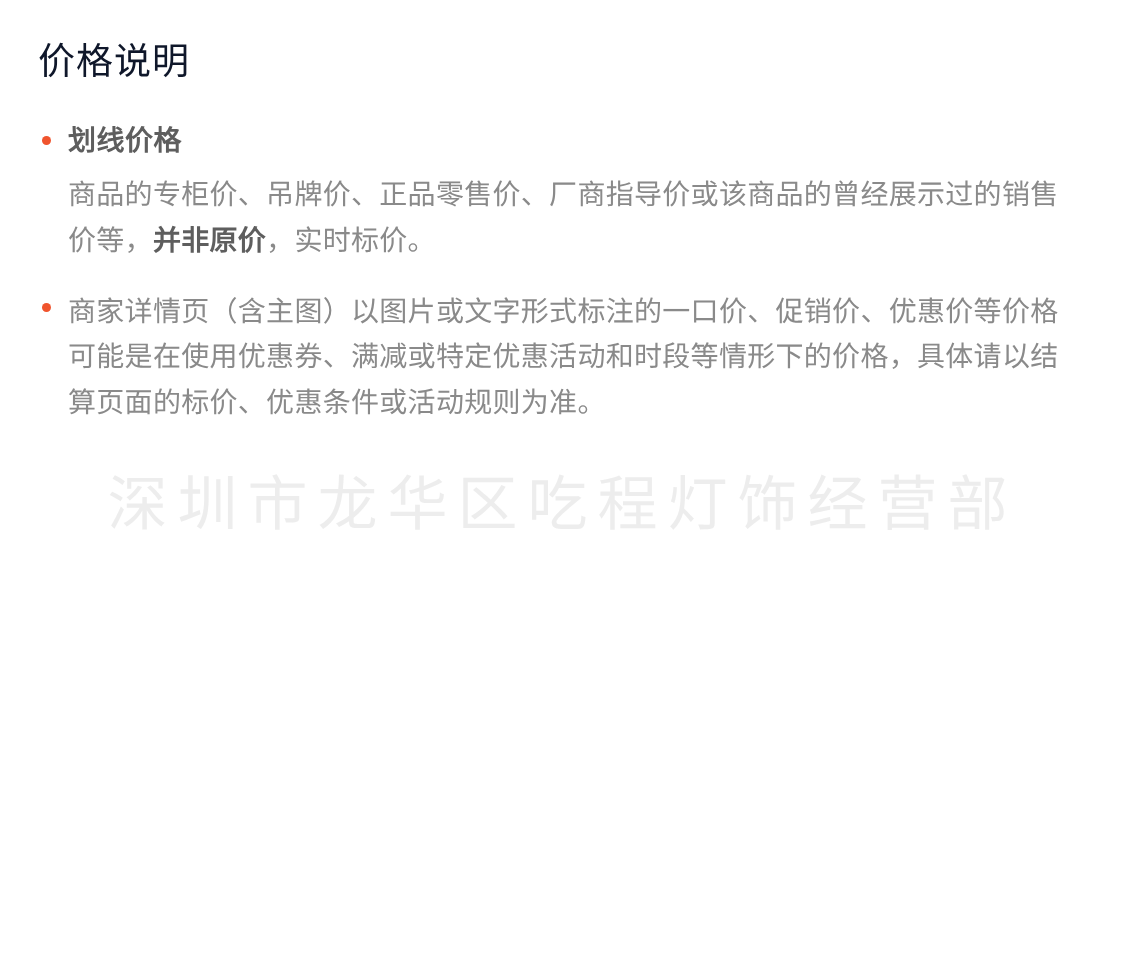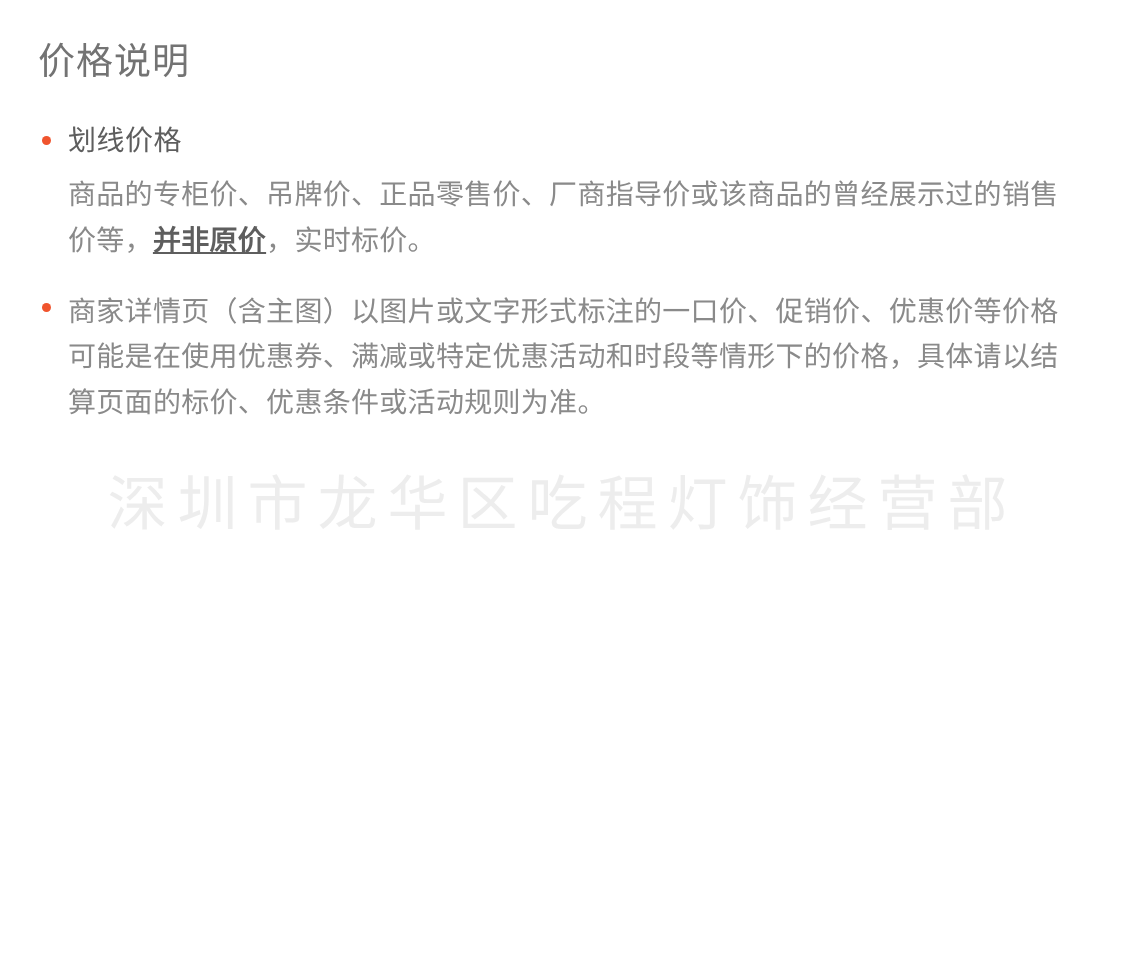--- a/index.html
+++ b/index.html
@@ -21,21 +21,21 @@
     position: relative;
     padding: 40px 46px 0 38px;
     box-sizing: border-box;
     height: 100%;
   }
 
   .page-title {
     font-size: 37px;
     line-height: 1.2;
     font-weight: 400;
-    color: #737373;
+    color: #0f172a;
     margin: 0 0 38px 0;
     letter-spacing: 1px;
   }
 
   .section-list {
     list-style: none;
     margin: 0;
     padding: 0;
   }
 
@@ -50,39 +50,38 @@
     left: 4px;
     top: 14px;
     width: 9px;
     height: 9px;
     border-radius: 50%;
     background: #f0542d;
   }
 
   .section-heading {
     font-size: 28px;
-    font-weight: normal;
+    font-weight: bold;
     color: #5e5e5e;
     line-height: 1.35;
     margin: 0 0 12px 0;
     letter-spacing: 0.5px;
   }
 
   .section-body {
     font-size: 28px;
     line-height: 1.62;
     color: #8a8a8a;
     margin: 0;
     letter-spacing: 0.3px;
   }
 
   .section-body b {
     color: #5e5e5e;
     font-weight: bold;
-    text-decoration: underline;
   }
 
   .plain .section-body {
     margin-top: 12px;
   }
 
   .plain {
     margin-bottom: 30px;
   }
 

